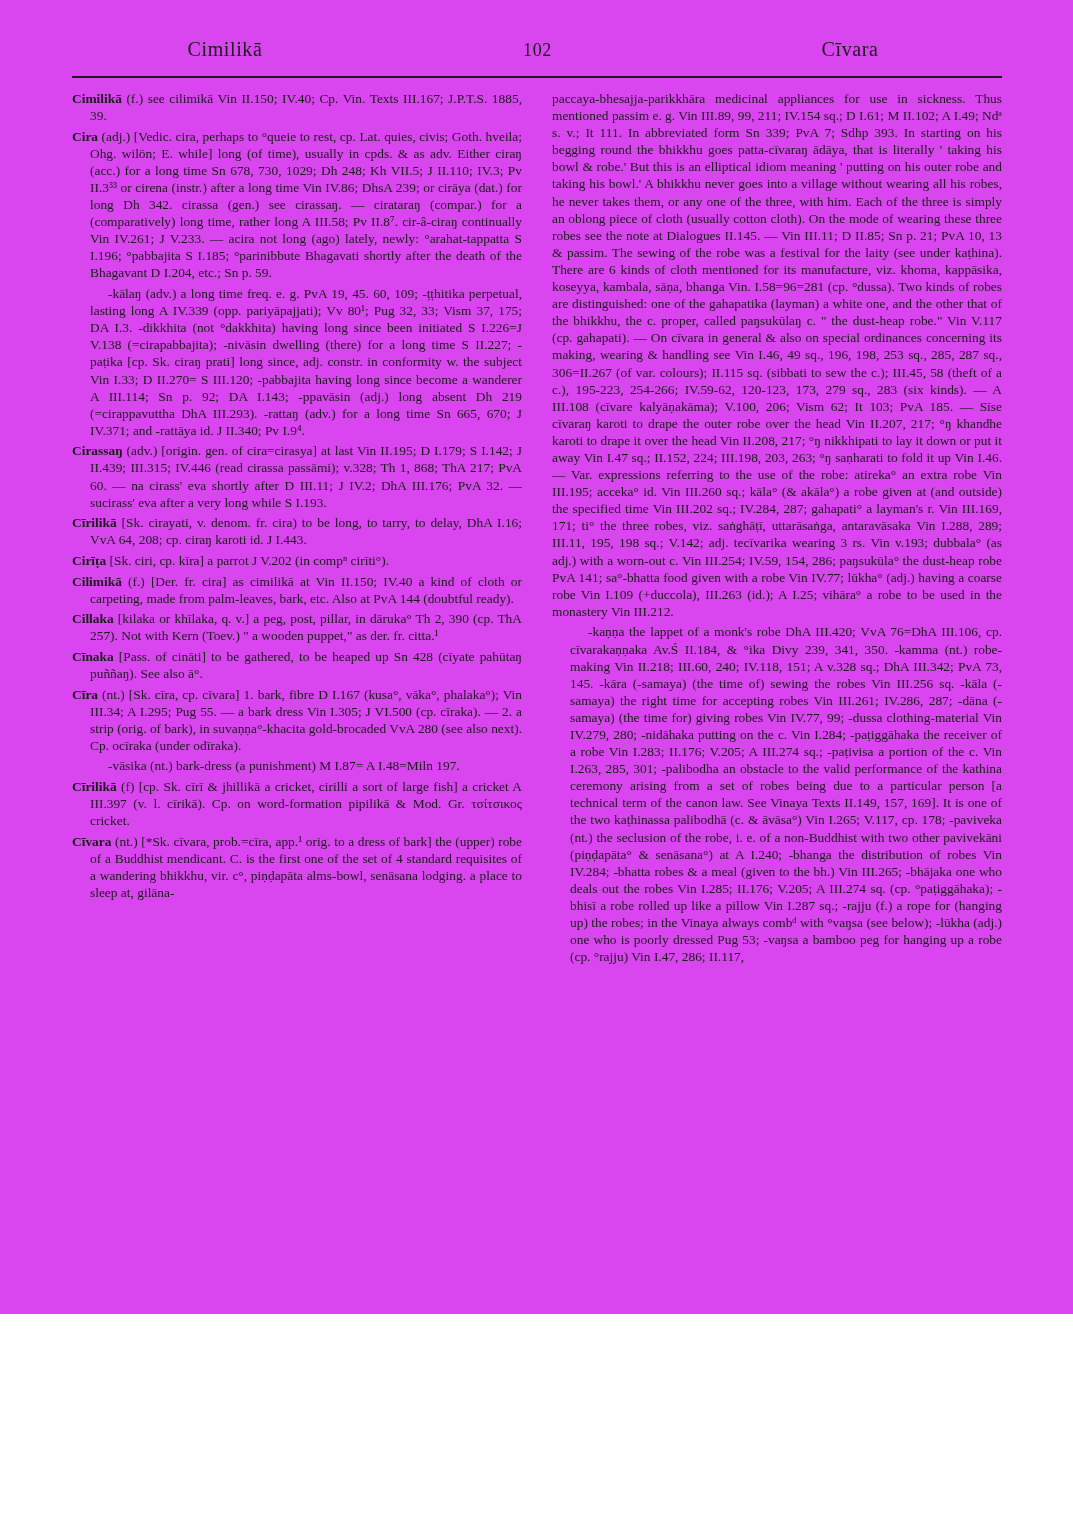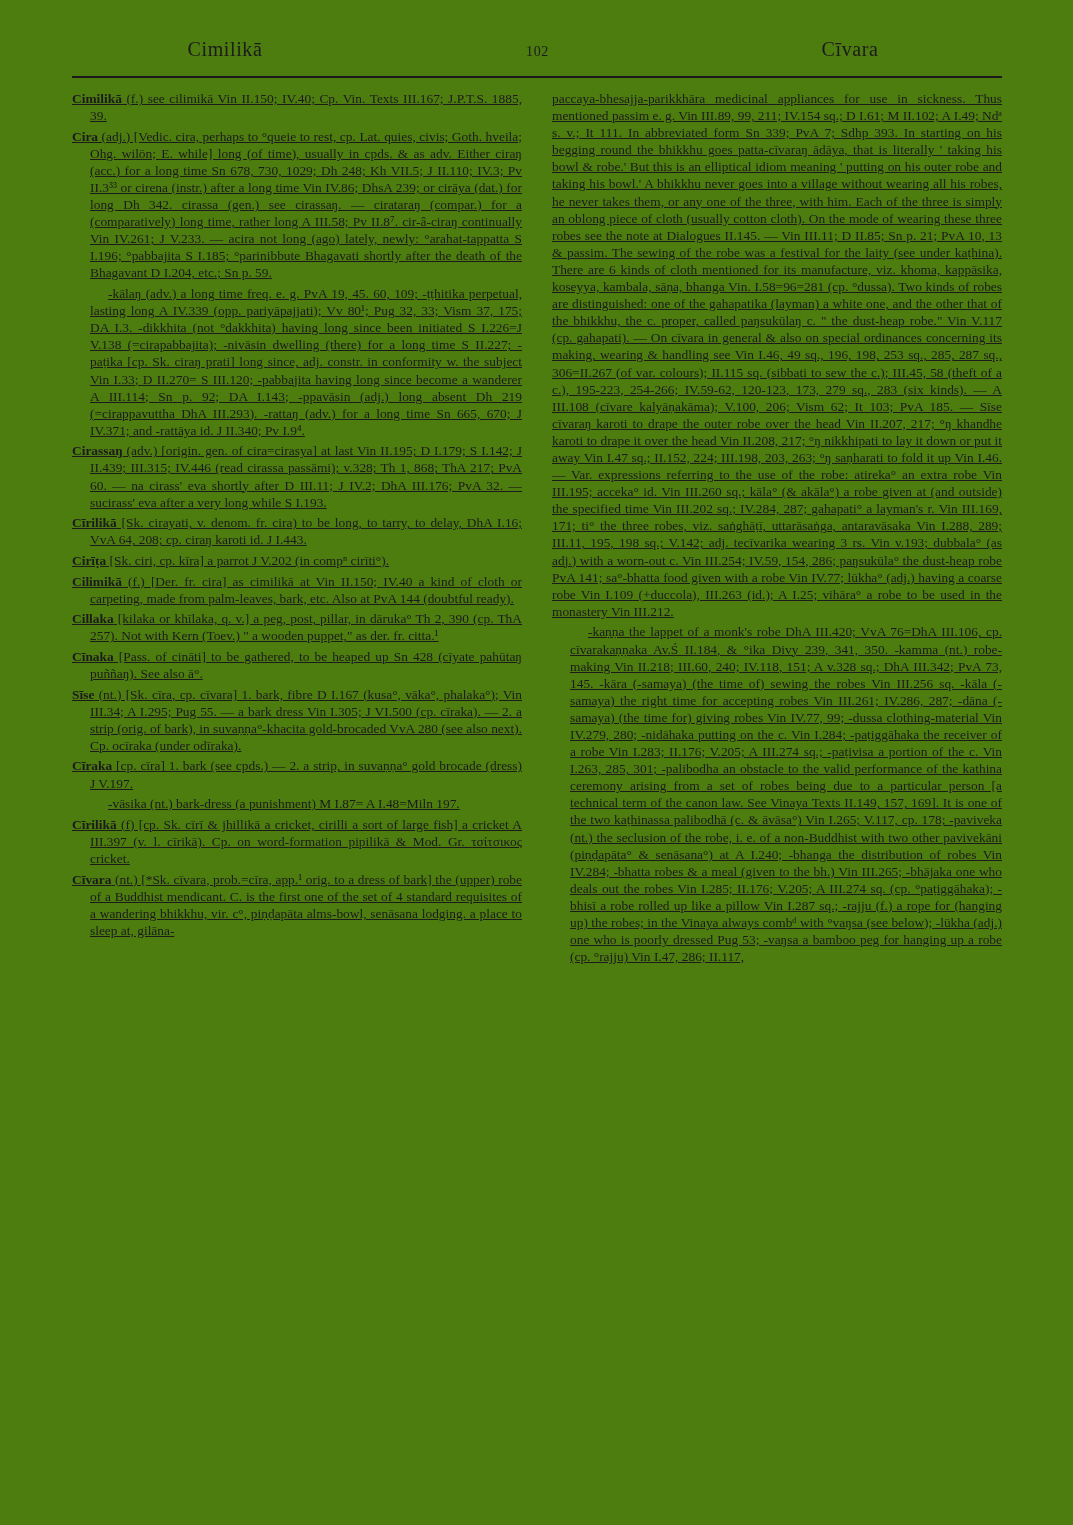--- a/index.html
+++ b/index.html
@@ -12,38 +12,38 @@
     height: 1525px;
     font-family: "Liberation Serif", serif;
     color: #1b1b1b;
     position: relative;
     overflow: hidden;
   }
   .page {
     position: absolute;
     left: 0; top: 0;
     width: 1073px;
-    height: 1525px;
-    background: #4d7c0f;
+    height: 1314px;
+    background: #d946ef;
   }
   
   .running-head {
     position: absolute;
     left: 75px;
     top: 38px;
     width: 925px;
     height: 28px;
     display: flex;
     align-items: baseline;
     justify-content: space-between;
     font-size: 20px;
     letter-spacing: 0.6px;
   }
   .rh-left { width: 300px; text-align: center; }
-  .rh-center { width: 120px; text-align: center; font-size: 14px; }
+  .rh-center { width: 120px; text-align: center; font-size: 18px; }
   .rh-right { width: 300px; text-align: center; }
   .rule {
     position: absolute;
     left: 72px;
     top: 76px;
     width: 930px;
     height: 2px;
     background: #1b1b1b;
   }
   
@@ -62,21 +62,20 @@
     line-height: 17.1px;
     text-align: justify;
     text-justify: inter-word;
     hyphens: none;
   }
   .entry {
     margin: 0 0 3.5px 0;
     padding: 0;
     text-indent: -18px;
     padding-left: 18px;
-    text-decoration: underline;
   }
   .entry.cont {
     text-indent: 18px;
     padding-left: 18px;
   }
   .entry.flow {
     text-indent: 0;
     padding-left: 0;
   }
   .hw {
@@ -101,22 +100,21 @@
     <div class="col">
       <p class="entry"><span class="hw">Cimilikā</span> (f.) see cilimikā Vin II.150; IV.40; Cp. Vin. Texts III.167; J.P.T.S. 1885, 39.</p>
       <p class="entry"><span class="hw">Cira</span> (adj.) [Vedic. cira, perhaps to °queie to rest, cp. Lat. quies, civis; Goth. hveila; Ohg. wilōn; E. while] long (of time), usually in cpds. &amp; as adv. Either ciraŋ (acc.) for a long time Sn 678, 730, 1029; Dh 248; Kh VII.5; J II.110; IV.3; Pv II.3³³ or cirena (instr.) after a long time Vin IV.86; DhsA 239; or cirāya (dat.) for long Dh 342. cirassa (gen.) see cirassaŋ. — cirataraŋ (compar.) for a (comparatively) long time, rather long A III.58; Pv II.8⁷. cir-â-ciraŋ continually Vin IV.261; J V.233. — acira not long (ago) lately, newly: °arahat-tappatta S I.196; °pabbajita S I.185; °parinibbute Bhagavati shortly after the death of the Bhagavant D I.204, etc.; Sn p. 59.</p>
       <p class="entry cont">-kālaŋ (adv.) a long time freq. e. g. PvA 19, 45. 60, 109; -ṭṭhitika perpetual, lasting long A IV.339 (opp. pariyāpajjati); Vv 80¹; Pug 32, 33; Vism 37, 175; DA I.3. -dikkhita (not °dakkhita) having long since been initiated S I.226=J V.138 (=cirapabbajita); -nivāsin dwelling (there) for a long time S II.227; -paṭika [cp. Sk. ciraŋ prati] long since, adj. constr. in conformity w. the subject Vin I.33; D II.270= S III.120; -pabbajita having long since become a wanderer A III.114; Sn p. 92; DA I.143; -ppavāsin (adj.) long absent Dh 219 (=cirappavuttha DhA III.293). -rattaŋ (adv.) for a long time Sn 665, 670; J IV.371; and -rattāya id. J II.340; Pv I.9⁴.</p>
       <p class="entry"><span class="hw">Cirassaŋ</span> (adv.) [origin. gen. of cira=cirasya] at last Vin II.195; D I.179; S I.142; J II.439; III.315; IV.446 (read cirassa passāmi); v.328; Th 1, 868; ThA 217; PvA 60. — na cirass' eva shortly after D III.11; J IV.2; DhA III.176; PvA 32. — sucirass' eva after a very long while S I.193.</p>
       <p class="entry"><span class="hw">Cīrilikā</span> [Sk. cirayati, v. denom. fr. cira) to be long, to tarry, to delay, DhA I.16; VvA 64, 208; cp. ciraŋ karoti id. J I.443.</p>
       <p class="entry"><span class="hw">Cirīṭa</span> [Sk. ciri, cp. kīra] a parrot J V.202 (in compⁿ cirīti°).</p>
       <p class="entry"><span class="hw">Cilimikā</span> (f.) [Der. fr. cira] as cimilikā at Vin II.150; IV.40 a kind of cloth or carpeting, made from palm-leaves, bark, etc. Also at PvA 144 (doubtful ready).</p>
       <p class="entry"><span class="hw">Cillaka</span> [kilaka or khīlaka, q. v.] a peg, post, pillar, in dāruka° Th 2, 390 (cp. ThA 257). Not with Kern (Toev.) " a wooden puppet," as der. fr. citta.¹</p>
       <p class="entry"><span class="hw">Cīnaka</span> [Pass. of cināti] to be gathered, to be heaped up Sn 428 (cīyate pahūtaŋ puññaŋ). See also ā°.</p>
-      <p class="entry"><span class="hw">Sīse</span> (nt.) [Sk. cīra, cp. cīvara] 1. bark, fibre D I.167 (kusa°, vāka°, phalaka°); Vin III.34; A I.295; Pug 55. — a bark dress Vin I.305; J VI.500 (cp. cīraka). — 2. a strip (orig. of bark), in suvaṇṇa°-khacita gold-brocaded VvA 280 (see also next). Cp. ocīraka (under odīraka).</p>
-      <p class="entry"><span class="hw">Cīraka</span> [cp. cīra] 1. bark (see cpds.) — 2. a strip, in suvaṇṇa° gold brocade (dress) J V.197.</p>
+      <p class="entry"><span class="hw">Cīra</span> (nt.) [Sk. cīra, cp. cīvara] 1. bark, fibre D I.167 (kusa°, vāka°, phalaka°); Vin III.34; A I.295; Pug 55. — a bark dress Vin I.305; J VI.500 (cp. cīraka). — 2. a strip (orig. of bark), in suvaṇṇa°-khacita gold-brocaded VvA 280 (see also next). Cp. ocīraka (under odīraka).</p>
       <p class="entry cont">-vāsika (nt.) bark-dress (a punishment) M I.87= A I.48=Miln 197.</p>
       <p class="entry"><span class="hw">Cīrilikā</span> (f) [cp. Sk. cīrī &amp; jhillikā a cricket, cirilli a sort of large fish] a cricket A III.397 (v. l. cīrikā). Cp. on word-formation pipilikā &amp; Mod. Gr. τσίτσικος cricket.</p>
       <p class="entry"><span class="hw">Cīvara</span> (nt.) [*Sk. cīvara, prob.=cīra, app.¹ orig. to a dress of bark] the (upper) robe of a Buddhist mendicant. C. is the first one of the set of 4 standard requisites of a wandering bhikkhu, vir. c°, piṇḍapāta alms-bowl, senāsana lodging. a place to sleep at, gilāna-</p>
     </div>
 
     <div class="col">
       <p class="entry flow">paccaya-bhesajja-parikkhāra medicinal appliances for use in sickness. Thus mentioned passim e. g. Vin III.89, 99, 211; IV.154 sq.; D I.61; M II.102; A I.49; Ndᵃ s. v.; It 111. In abbreviated form Sn 339; PvA 7; Sdhp 393. In starting on his begging round the bhikkhu goes patta-cīvaraŋ ādāya, that is literally ' taking his bowl &amp; robe.' But this is an elliptical idiom meaning ' putting on his outer robe and taking his bowl.' A bhikkhu never goes into a village without wearing all his robes, he never takes them, or any one of the three, with him. Each of the three is simply an oblong piece of cloth (usually cotton cloth). On the mode of wearing these three robes see the note at Dialogues II.145. — Vin III.11; D II.85; Sn p. 21; PvA 10, 13 &amp; passim. The sewing of the robe was a festival for the laity (see under kaṭhina). There are 6 kinds of cloth mentioned for its manufacture, viz. khoma, kappāsika, koseyya, kambala, sāṇa, bhanga Vin. I.58=96=281 (cp. °dussa). Two kinds of robes are distinguished: one of the gahapatika (layman) a white one, and the other that of the bhikkhu, the c. proper, called paŋsukūlaŋ c. " the dust-heap robe." Vin V.117 (cp. gahapati). — On cīvara in general &amp; also on special ordinances concerning its making, wearing &amp; handling see Vin I.46, 49 sq., 196, 198, 253 sq., 285, 287 sq., 306=II.267 (of var. colours); II.115 sq. (sibbati to sew the c.); III.45, 58 (theft of a c.), 195-223, 254-266; IV.59-62, 120-123, 173, 279 sq., 283 (six kinds). — A III.108 (cīvare kalyāṇakāma); V.100, 206; Vism 62; It 103; PvA 185. — Sīse cīvaraŋ karoti to drape the outer robe over the head Vin II.207, 217; °ŋ khandhe karoti to drape it over the head Vin II.208, 217; °ŋ nikkhipati to lay it down or put it away Vin I.47 sq.; II.152, 224; III.198, 203, 263; °ŋ saṇharati to fold it up Vin I.46. — Var. expressions referring to the use of the robe: atireka° an extra robe Vin III.195; acceka° id. Vin III.260 sq.; kāla° (&amp; akāla°) a robe given at (and outside) the specified time Vin III.202 sq.; IV.284, 287; gahapati° a layman's r. Vin III.169, 171; ti° the three robes, viz. saṅghāṭī, uttarāsaṅga, antaravāsaka Vin I.288, 289; III.11, 195, 198 sq.; V.142; adj. tecīvarika wearing 3 rs. Vin v.193; dubbala° (as adj.) with a worn-out c. Vin III.254; IV.59, 154, 286; paŋsukūla° the dust-heap robe PvA 141; sa°-bhatta food given with a robe Vin IV.77; lūkha° (adj.) having a coarse robe Vin I.109 (+duccola), III.263 (id.); A I.25; vihāra° a robe to be used in the monastery Vin III.212.</p>
       <p class="entry cont">-kaṇṇa the lappet of a monk's robe DhA III.420; VvA 76=DhA III.106, cp. cīvarakaṇṇaka Av.Ś II.184, &amp; °ika Divy 239, 341, 350. -kamma (nt.) robe-making Vin II.218; III.60, 240; IV.118, 151; A v.328 sq.; DhA III.342; PvA 73, 145. -kāra (-samaya) (the time of) sewing the robes Vin III.256 sq. -kāla (-samaya) the right time for accepting robes Vin III.261; IV.286, 287; -dāna (-samaya) (the time for) giving robes Vin IV.77, 99; -dussa clothing-material Vin IV.279, 280; -nidāhaka putting on the c. Vin I.284; -paṭiggāhaka the receiver of a robe Vin I.283; II.176; V.205; A III.274 sq.; -paṭivisa a portion of the c. Vin I.263, 285, 301; -palibodha an obstacle to the valid performance of the kathina ceremony arising from a set of robes being due to a particular person [a technical term of the canon law. See Vinaya Texts II.149, 157, 169]. It is one of the two kaṭhinassa palibodhā (c. &amp; āvāsa°) Vin I.265; V.117, cp. 178; -paviveka (nt.) the seclusion of the robe, i. e. of a non-Buddhist with two other pavivekāni (piṇḍapāta° &amp; senāsana°) at A I.240; -bhanga the distribution of robes Vin IV.284; -bhatta robes &amp; a meal (given to the bh.) Vin III.265; -bhājaka one who deals out the robes Vin I.285; II.176; V.205; A III.274 sq. (cp. °paṭiggāhaka); -bhisī a robe rolled up like a pillow Vin I.287 sq.; -rajju (f.) a rope for (hanging up) the robes; in the Vinaya always combᵈ with °vaŋsa (see below); -lūkha (adj.) one who is poorly dressed Pug 53; -vaŋsa a bamboo peg for hanging up a robe (cp. °rajju) Vin I.47, 286; II.117,</p>
     </div>
 

